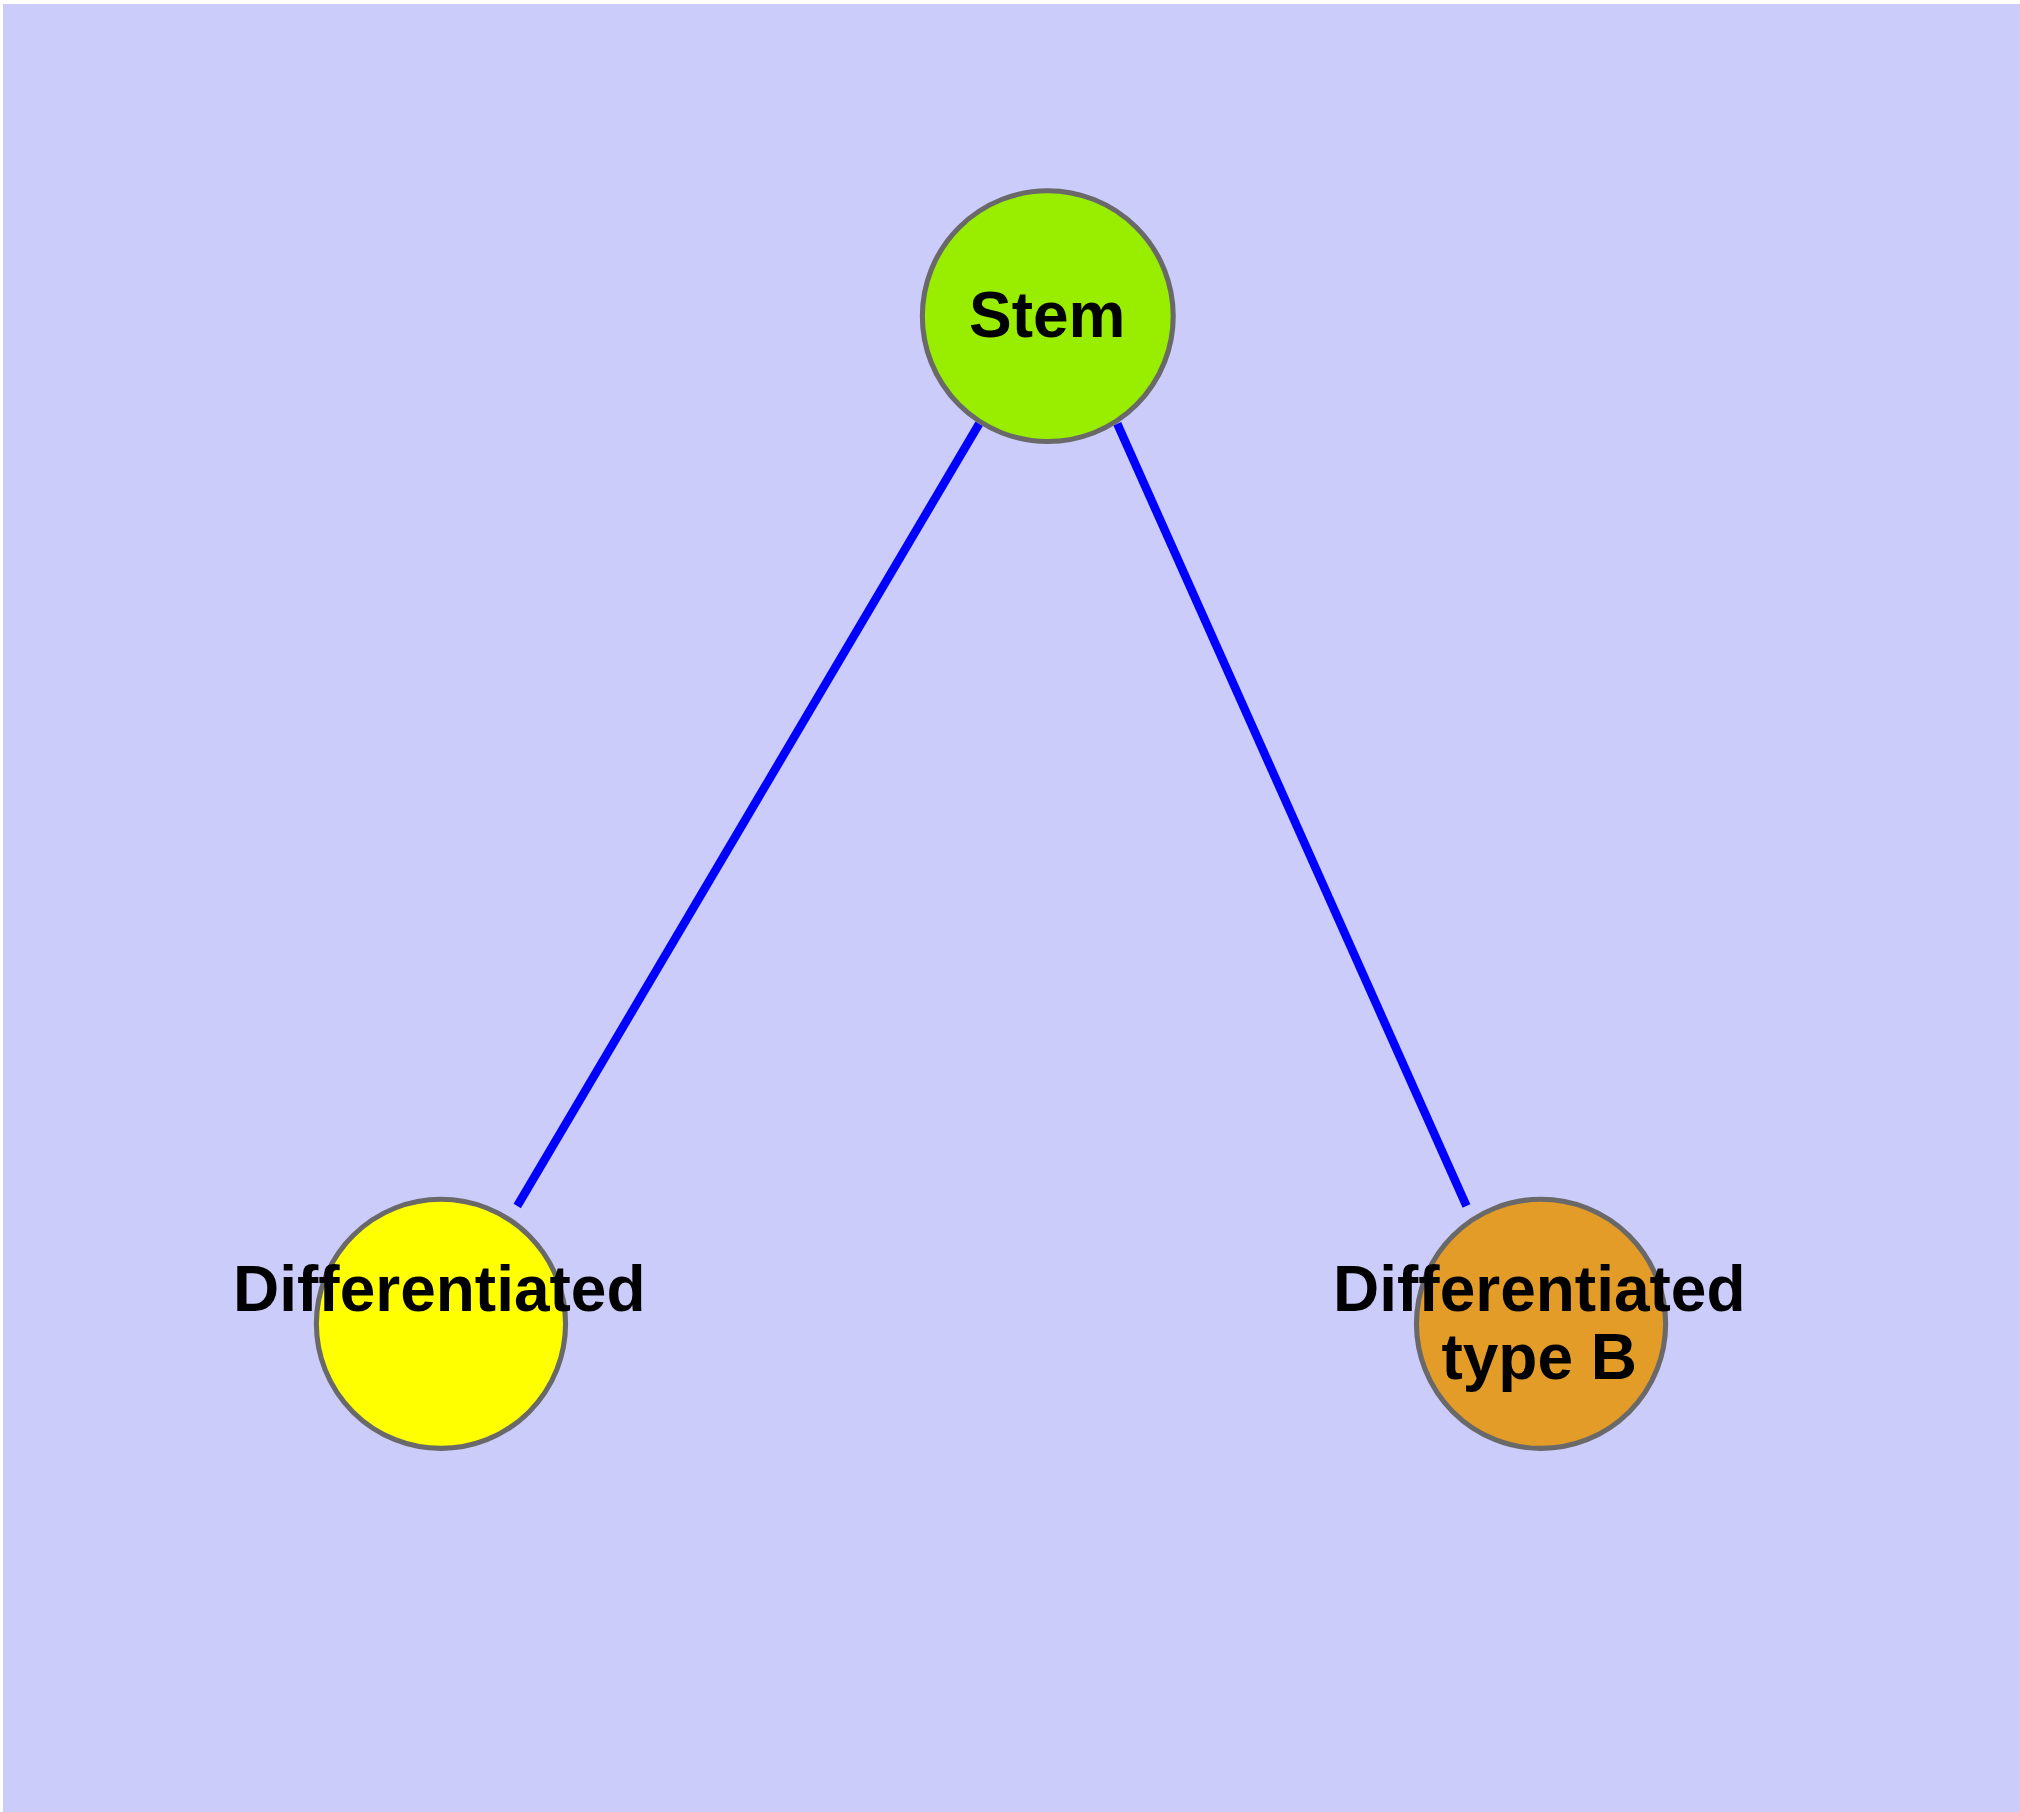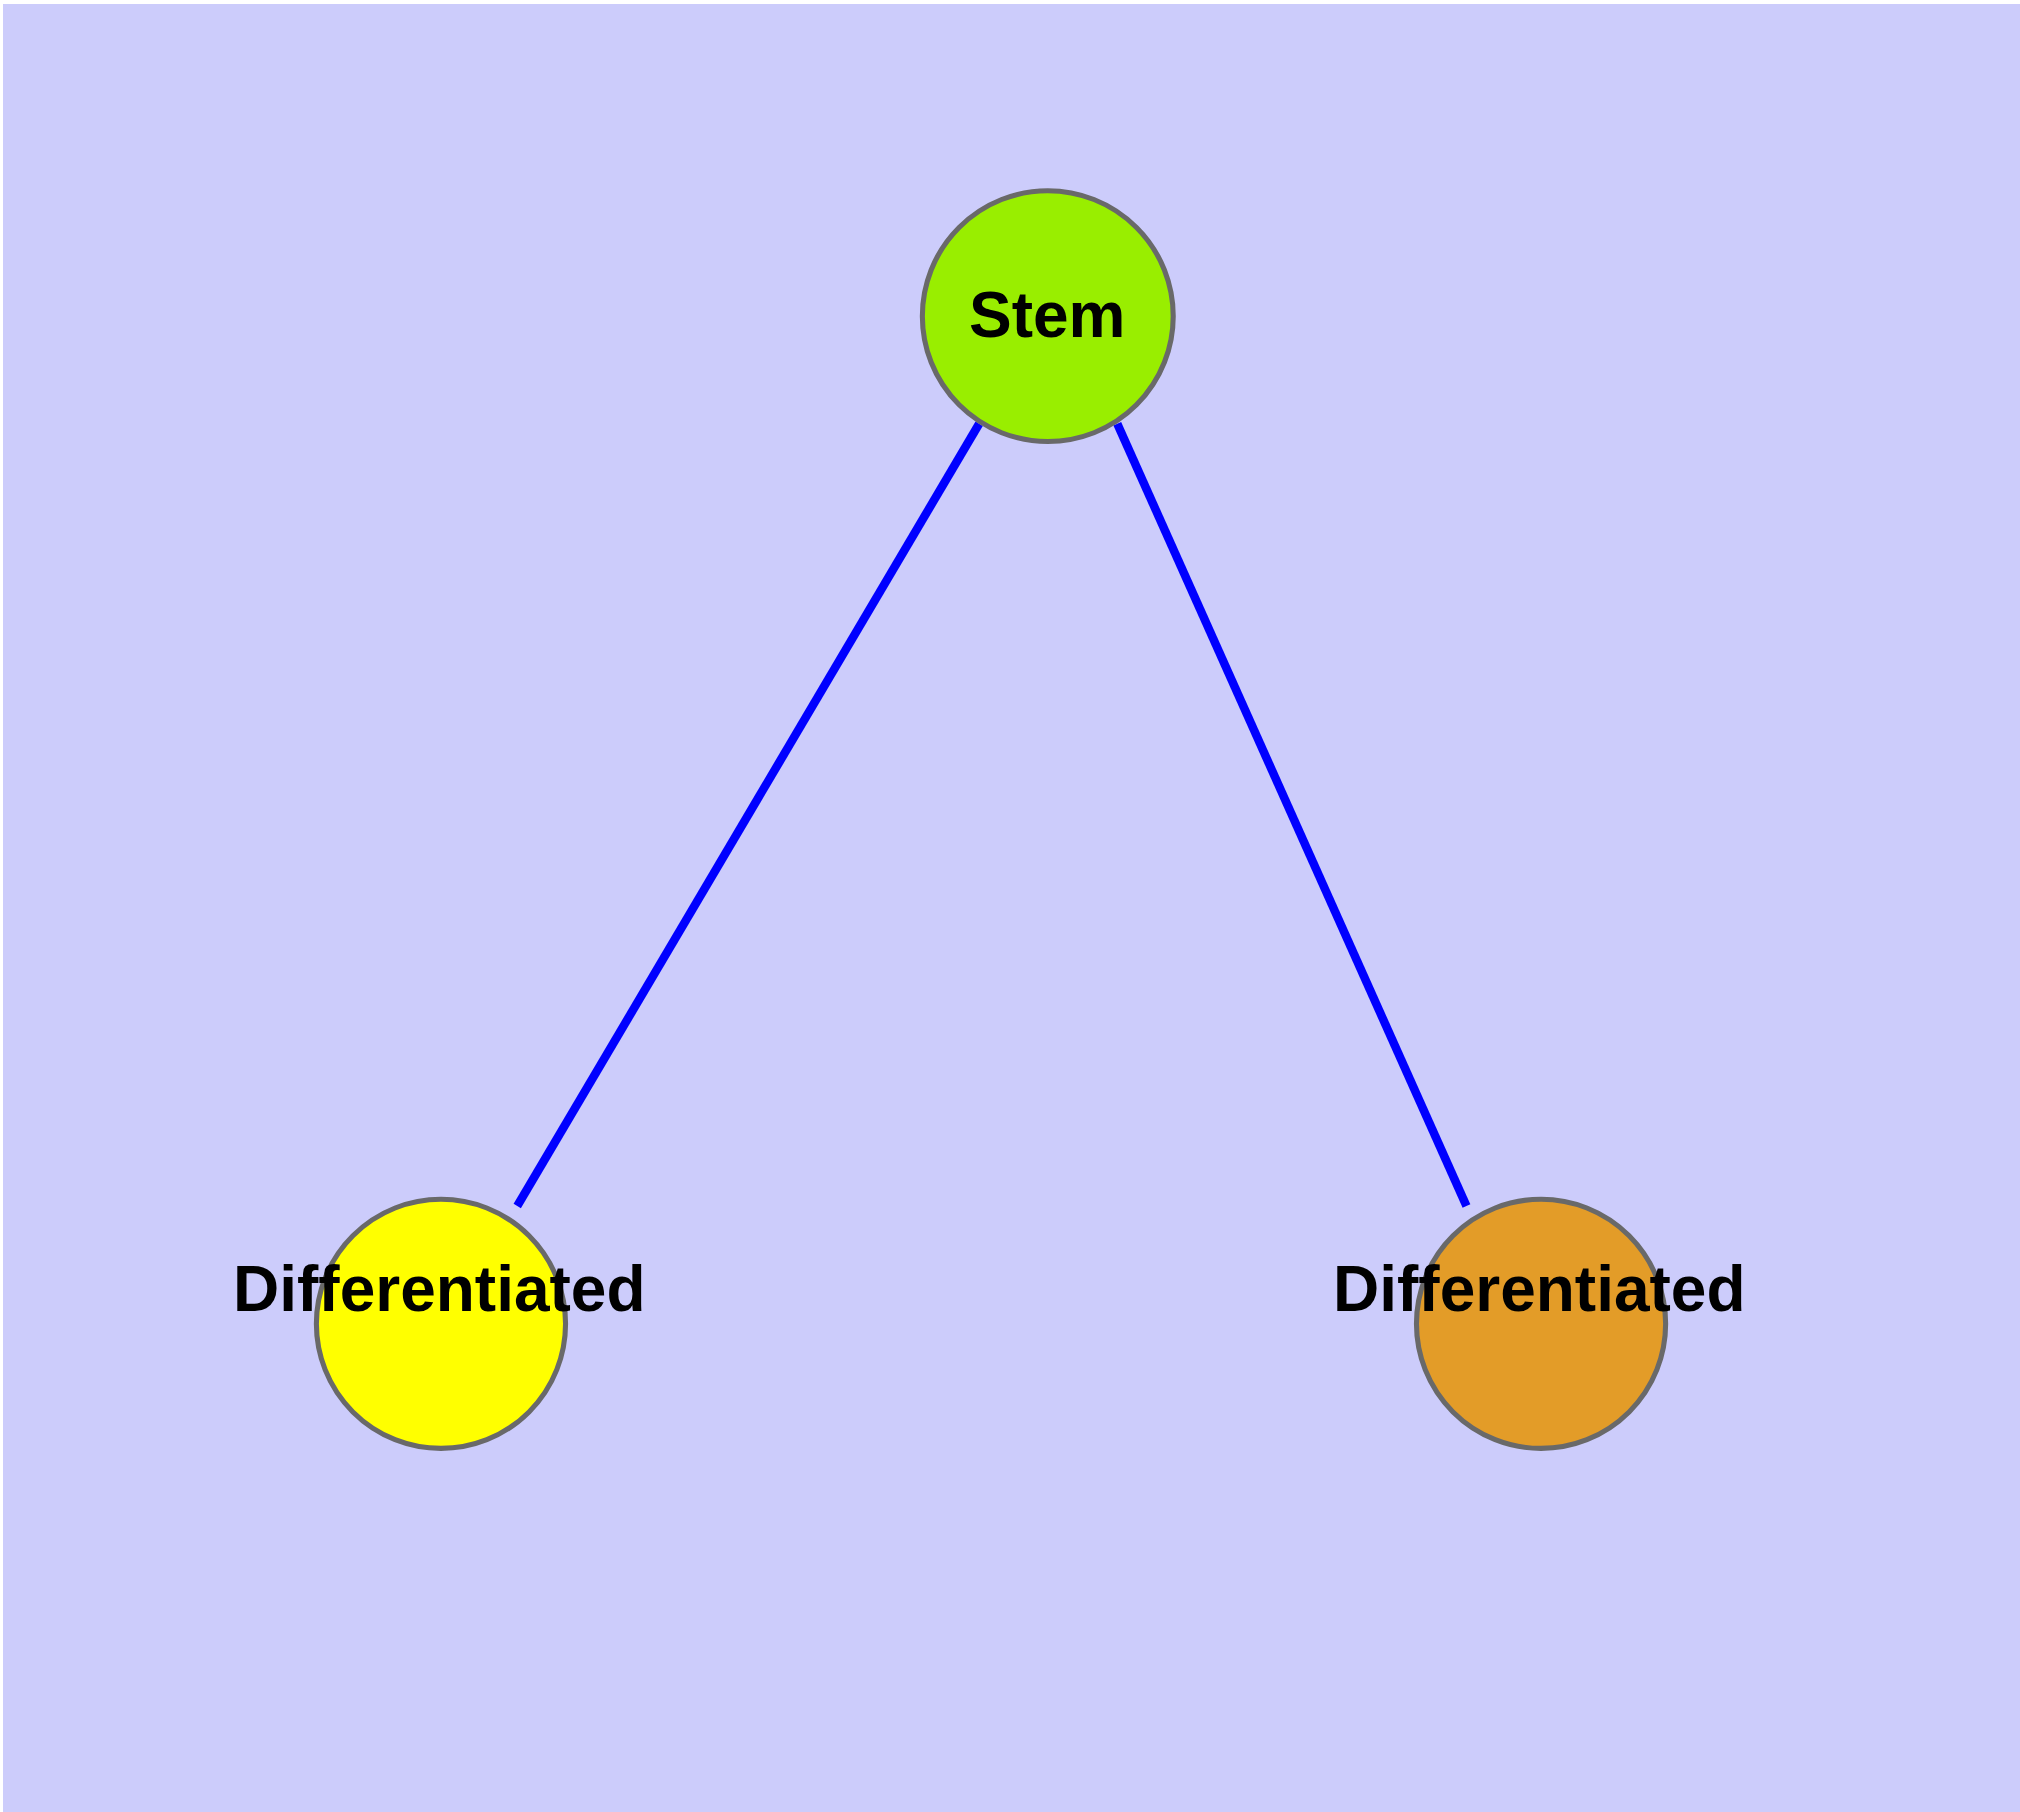--- a/index.html
+++ b/index.html
@@ -58,17 +58,17 @@
     <g id="nodes-layer">
         <circle cx="1236" cy="373" r="148" fill="#99ee00" stroke="#696969" stroke-width="6"></circle>
         <circle cx="520" cy="1562" r="147" fill="#ffff00" stroke="#696969" stroke-width="6"></circle>
         <circle cx="1818" cy="1562" r="147" fill="#e39c28" stroke="#696969" stroke-width="6"></circle>
       </g>
   </svg>
 
   <div id="labels-layer">
       <div class="node-label" style="font-size: 64px; color: rgb(0, 0, 0); left: 969px; top: 282px;"><span class="lbl-line">Stem</span></div>
       <div class="node-label" style="font-size: 64px; color: rgb(0, 0, 0); left: 233px; top: 1256px;"><span class="lbl-line">Differentiated</span></div>
-      <div class="node-label" style="font-size: 64px; color: rgb(0, 0, 0); left: 1333px; top: 1256px;"><span class="lbl-line">Differentiated</span></div>
+      <div class="node-label" style="font-size: 64px; color: rgb(0, 0, 0); left: 1333px; top: 1256px;"><span class="lbl-line">Differentiated</span><span class="lbl-line">type B</span></div>
     </div>
 
 </div>
 
 
 </body></html>

